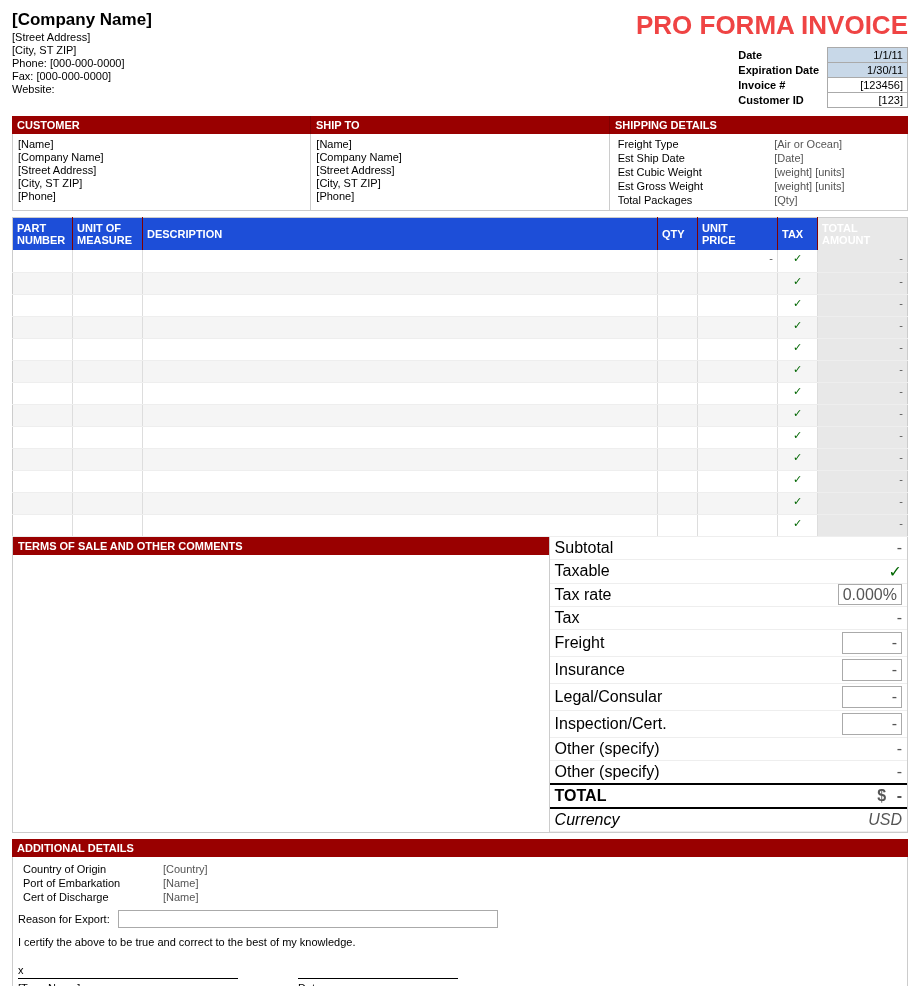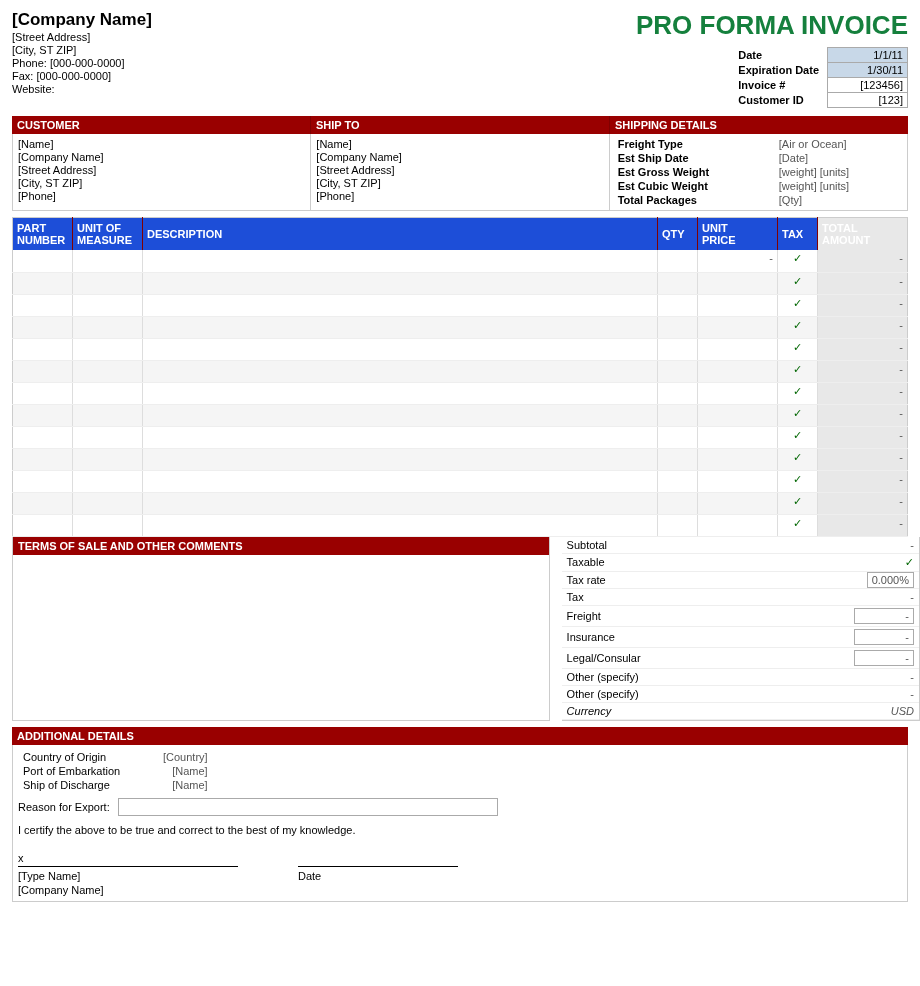--- a/index.html
+++ b/index.html
@@ -17,21 +17,21 @@
     .header {
       display: flex;
       justify-content: space-between;
       align-items: flex-start;
       margin-bottom: 8px;
     }
     .company-info { flex: 1; }
     .company-name { font-size: 17px; font-weight: bold; }
     .company-info p { margin: 1px 0; font-size: 11px; }
     .pro-forma-title {
-      color: #15803d;
+      color: #ef4444;
       font-size: 26px;
       font-weight: bold;
       text-align: right;
     }
     .header-right { text-align: right; min-width: 300px; }
     .date-table { margin-top: 6px; margin-left: auto; border-collapse: collapse; }
     .date-table td { padding: 1px 3px; font-size: 11px; }
     .date-table .label-cell { font-weight: bold; text-align: left; padding-right: 8px; }
     .date-table .value-cell {
       background: #c8d8e8;
@@ -79,21 +79,21 @@
     }
     .three-headers .section-header {
       flex: 1;
       border-right: 1px solid #ccc;
     }
     .three-headers .section-header:last-child { border-right: none; }
 
     
     .shipping-table { width: 100%; border-collapse: collapse; }
     .shipping-table td { padding: 1px 3px; font-size: 11px; }
-    .shipping-table .s-label { font-weight: bold; }
+    .shipping-table .s-label { font-weight: normal; }
     .shipping-table .s-value { color: #555; }
 
     
     .items-section { margin-bottom: 0; }
     .items-table { width: 100%; border-collapse: collapse; border: 1px solid #ccc; }
     .items-table thead tr {
       background: #1d4ed8;
       color: #fff;
     }
     .items-table thead th {
@@ -117,21 +117,21 @@
     .col-uom { width: 70px; }
     .col-qty { width: 40px; text-align: center; }
     .col-price { width: 80px; text-align: right; }
     .col-tax { width: 40px; text-align: center; }
     .col-total { width: 90px; text-align: right; background: #e8e8e8; }
     .dash-val { text-align: right; padding-right: 4px; color: #555; }
 
     
     .bottom-section {
       display: flex;
-      gap: 12px;
+      gap: 0;
       margin-top: 0;
     }
     .terms-col {
       flex: 0 0 60%;
       border: 1px solid #ccc;
       border-top: none;
     }
     .terms-header {
       background: #990000;
       color: #fff;
@@ -142,41 +142,41 @@
     .terms-body { padding: 5px; }
     .terms-body p { margin: 3px 0; font-size: 11px; color: #555; }
 
     .totals-col {
       flex: 0 0 40%;
       border: 1px solid #ccc;
       border-top: none;
       border-left: none;
     }
     .totals-table { width: 100%; border-collapse: collapse; }
-    .totals-table td { padding: 2px 5px; font-size: 11px; border-bottom: 1px solid #eee; }
+    .totals-table td { padding: 2px 5px; font-size: 16px; border-bottom: 1px solid #eee; }
     .totals-table .t-label { text-align: left; }
     .totals-table .t-value { text-align: right; color: #555; }
     .totals-table .t-green { color: #006600; }
     .totals-table .total-row td { font-weight: bold; border-top: 2px solid #000; border-bottom: 2px solid #000; }
     .totals-table .currency-row td { font-style: italic; margin-left: 28px; }
 
     
     .additional-section { margin-top: 6px; }
     .additional-header {
       background: #990000;
       color: #fff;
       font-weight: bold;
       font-size: 11px;
       padding: 3px 5px;
     }
     .additional-body { border: 1px solid #ccc; border-top: none; padding: 5px; }
     .additional-table { border-collapse: collapse; margin-bottom: 4px; }
     .additional-table td { padding: 1px 5px; font-size: 11px; }
     .additional-table .a-label { min-width: 140px; }
-    .additional-table .a-value { color: #555; text-align: right; }
+    .additional-table .a-value { color: #555; }
     .reason-row { margin: 6px 0; font-size: 11px; display: flex; align-items: center; gap: 8px; }
     .reason-input-box {
       border: 1px solid #aaa;
       height: 18px;
       width: 380px;
       display: inline-block;
     }
     .certify-text { margin: 8px 0; font-size: 11px; }
     .signature-row { display: flex; gap: 60px; margin-top: 16px; }
     .sig-block { display: flex; flex-direction: column; gap: 2px; }
@@ -245,25 +245,25 @@
       <tbody>
           <tr>
         <td class="s-label">Freight Type</td>
         <td class="s-value">[Air or Ocean]</td>
       </tr>
       <tr>
         <td class="s-label">Est Ship Date</td>
         <td class="s-value">[Date]</td>
       </tr>
       <tr>
+        <td class="s-label">Est Cubic Weight</td>
+        <td class="s-value">[weight] [units]</td>
+      </tr>
+      <tr>
         <td class="s-label">Est Gross Weight</td>
-        <td class="s-value">[weight] [units]</td>
-      </tr>
-      <tr>
-        <td class="s-label">Est Cubic Weight</td>
         <td class="s-value">[weight] [units]</td>
       </tr>
       <tr>
         <td class="s-label">Total Packages</td>
         <td class="s-value">[Qty]</td>
       </tr>
     </tbody>
       </table>
   </div>
 </div>
@@ -443,26 +443,39 @@
           <span style="border:1px solid #aaa; padding:1px 4px; background:#fff; display:inline-block; min-width:60px; text-align:right;">-</span>
         </td>
       </tr>
       <tr>
         <td class="t-label">Legal/Consular</td>
         <td class="t-value">
           <span style="border:1px solid #aaa; padding:1px 4px; background:#fff; display:inline-block; min-width:60px; text-align:right;">-</span>
         </td>
       </tr>
       <tr>
+        <td class="t-label">Inspection/Cert.</td>
+        <td class="t-value">
+          <span style="border:1px solid #aaa; padding:1px 4px; background:#fff; display:inline-block; min-width:60px; text-align:right;">-</span>
+        </td>
+      </tr>
+      <tr>
         <td class="t-label">Other (specify)</td>
         <td class="t-value">-</td>
       </tr>
       <tr>
         <td class="t-label">Other (specify)</td>
         <td class="t-value">-</td>
+      </tr>
+      <tr class="total-row">
+        <td class="t-label">TOTAL</td>
+        <td class="t-value">
+          <span>$</span>
+          <span style="margin-left:6px;">-</span>
+        </td>
       </tr>
       <tr class="currency-row">
         <td class="t-label">Currency</td>
         <td class="t-value">USD</td>
       </tr>
     </tbody>
       </table>
   </div>
 </div>
 
@@ -473,21 +486,21 @@
       <tbody>
           <tr>
         <td class="a-label">Country of Origin</td>
         <td class="a-value">[Country]</td>
       </tr>
       <tr>
         <td class="a-label">Port of Embarkation</td>
         <td class="a-value">[Name]</td>
       </tr>
       <tr>
-        <td class="a-label">Ship of Discharge</td>
+        <td class="a-label">Cert of Discharge</td>
         <td class="a-value">[Name]</td>
       </tr>
     </tbody>
       </table>
     <div class="reason-row">
       <span>Reason for Export:</span>
       <span class="reason-input-box"></span>
     </div>
     <p class="certify-text">I certify the above to be true and correct to the best of my knowledge.</p>
     <div class="signature-row">

